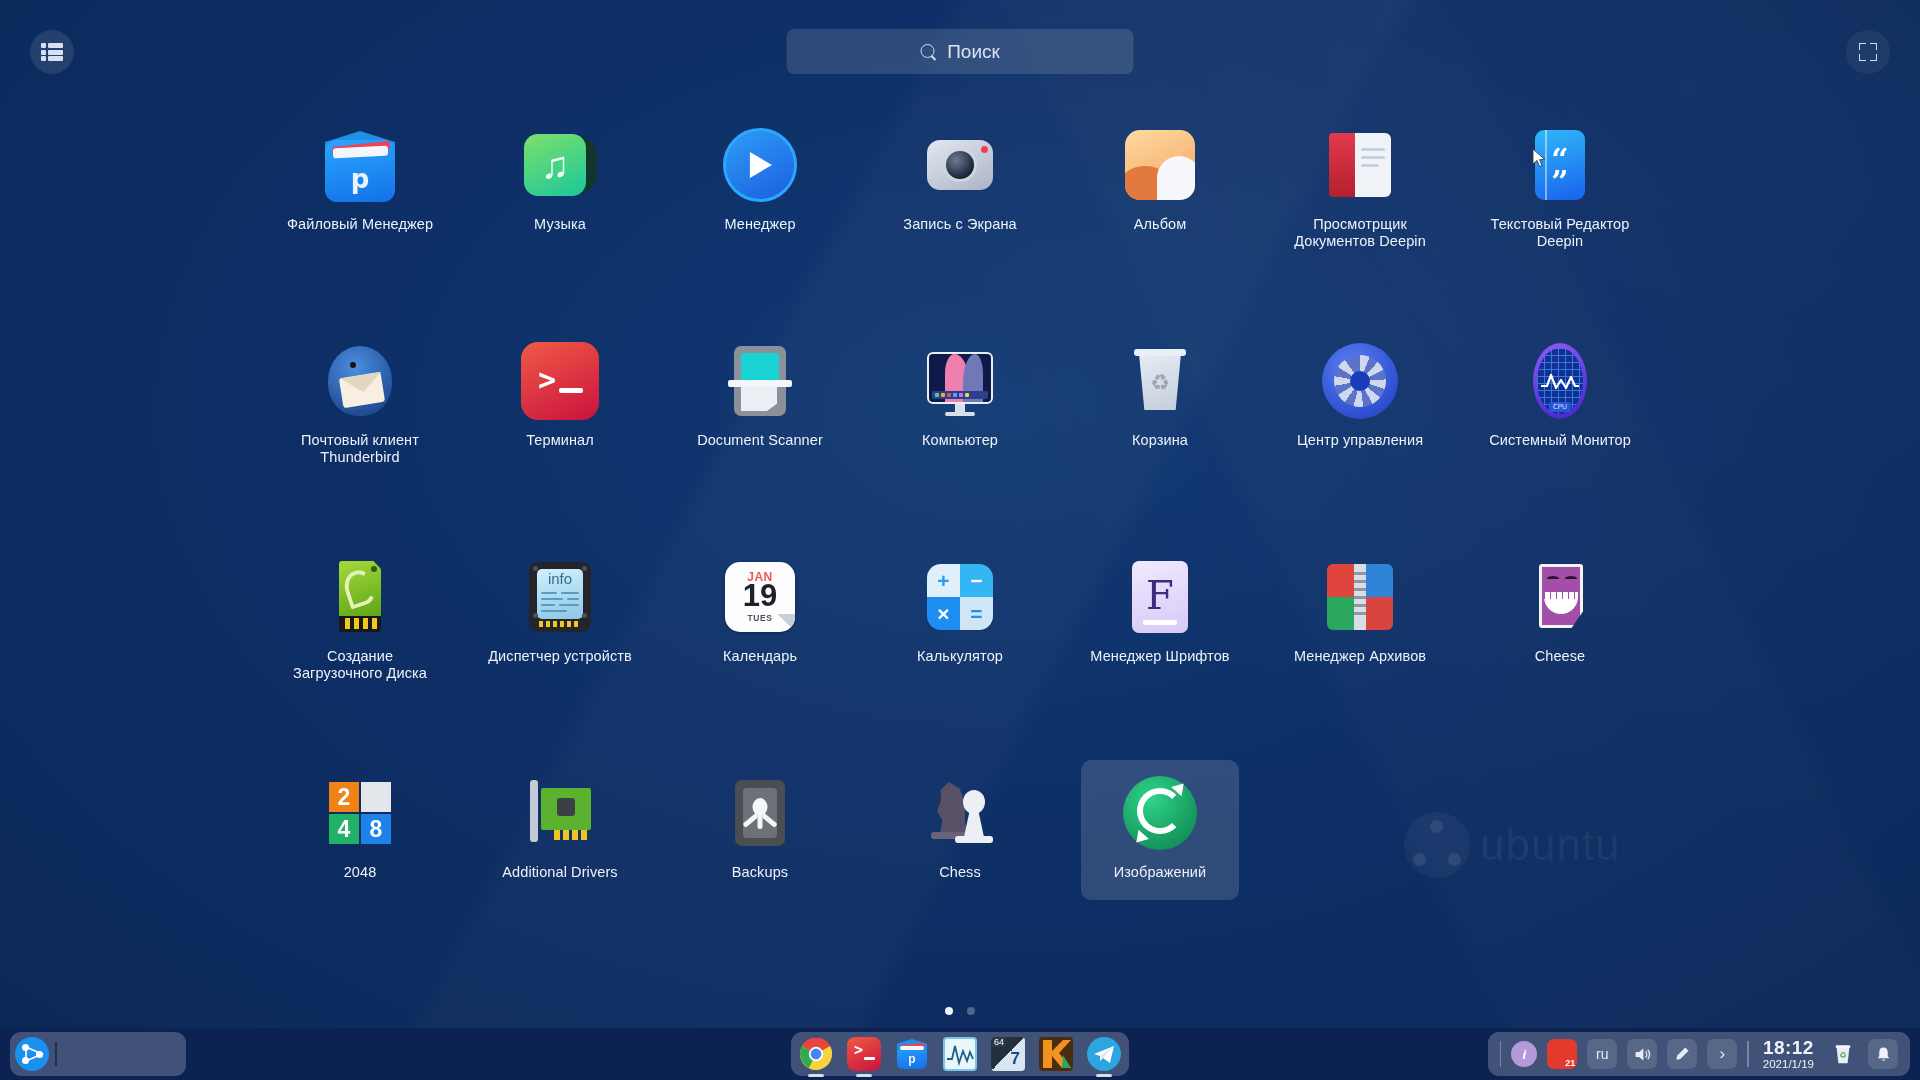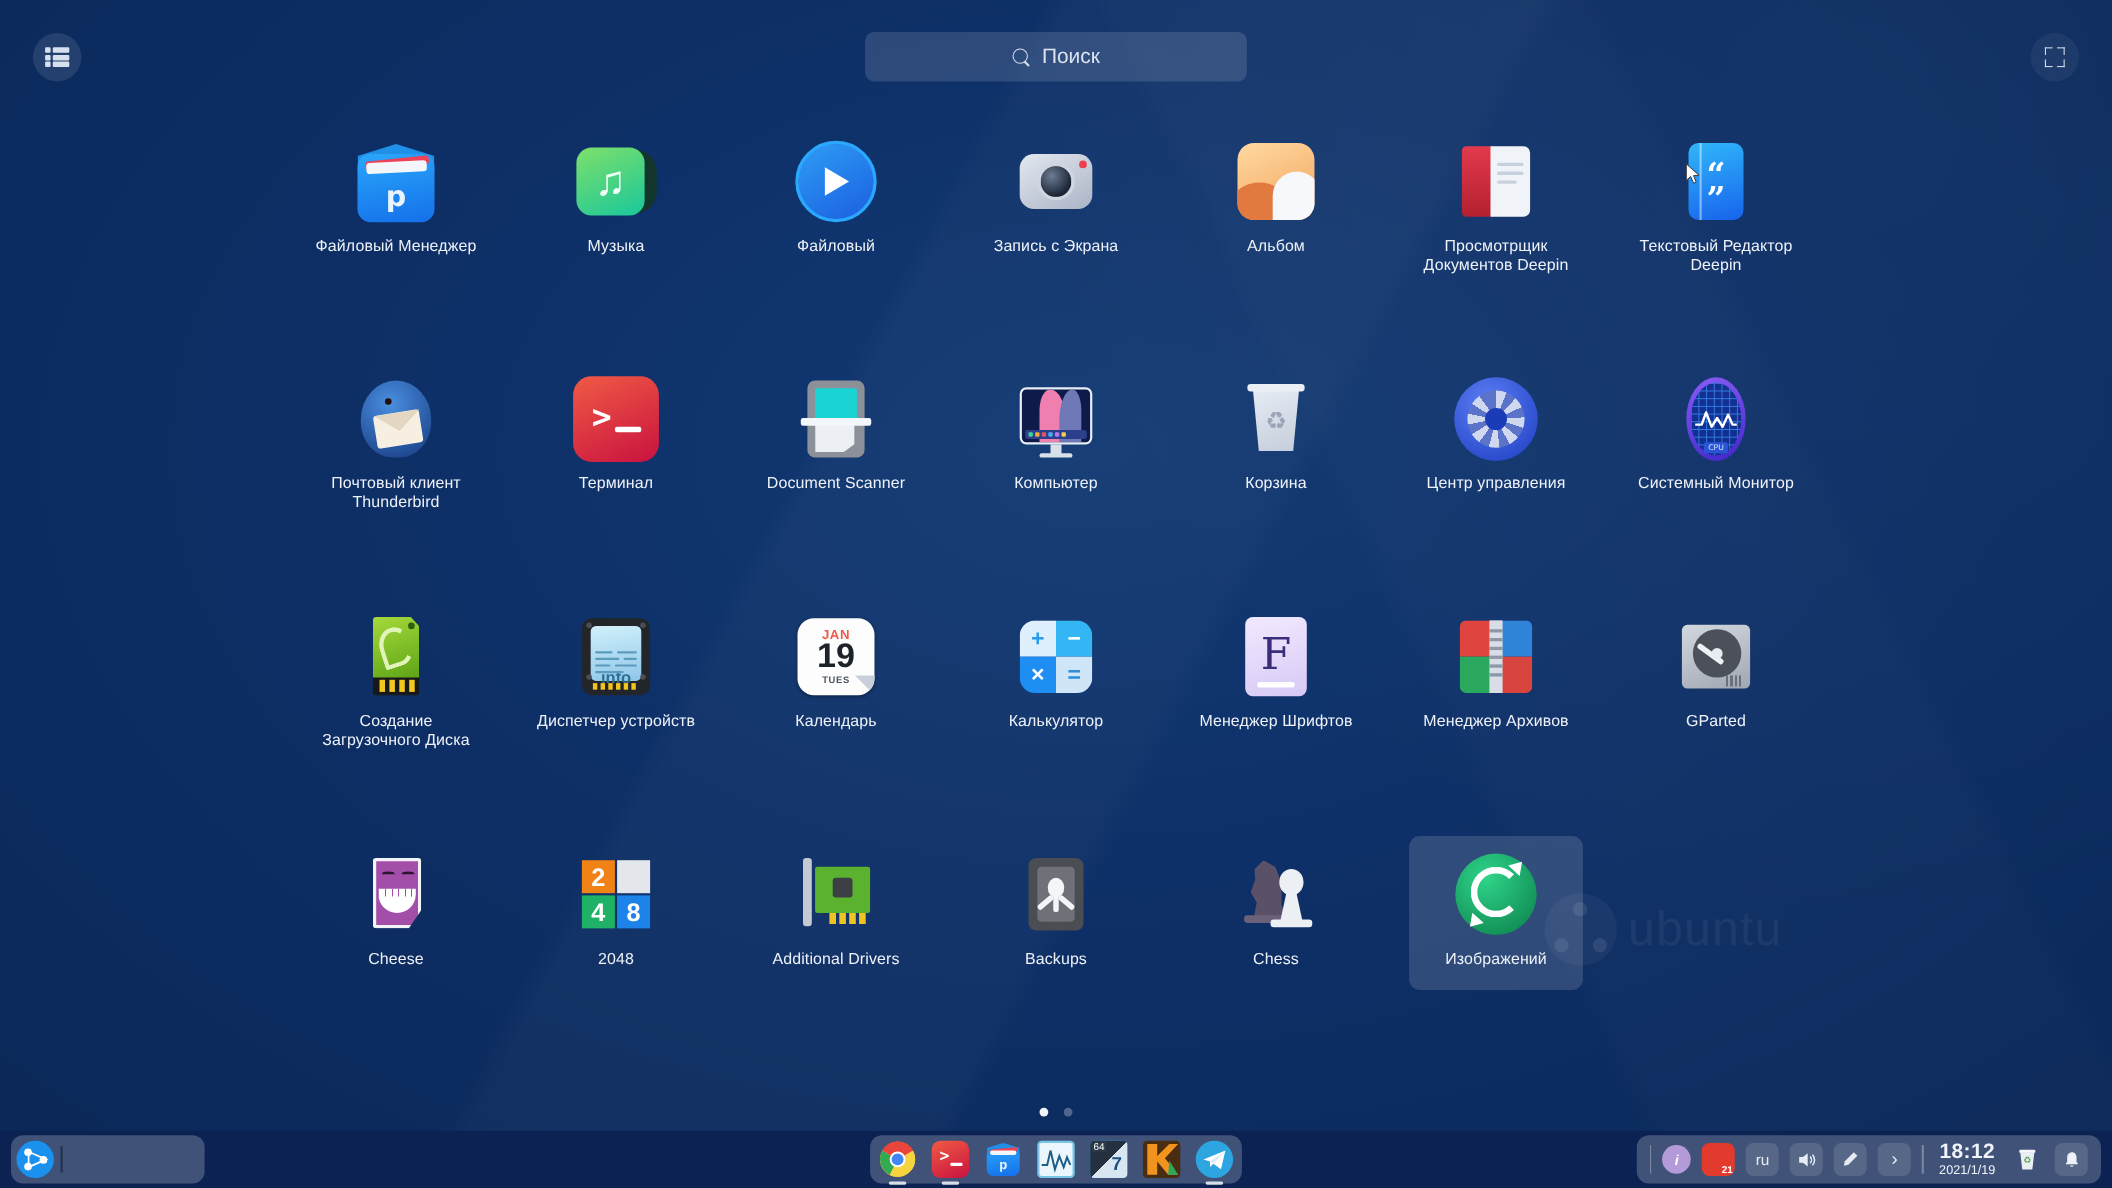--- a/index.html
+++ b/index.html
@@ -248,21 +248,21 @@
   .i-boot .conn{ position:absolute; left:18px; top:58px; width:42px; height:16px;
     background:#17181a; border-radius:0 0 3px 3px; }
   .i-boot .pin{ position:absolute; top:60px; width:5px; height:11px; background:#f2c81e; }
 
   
   .i-dev .chip{ position:absolute; left:8px; top:4px; width:62px; height:70px;
     border-radius:9px; background:#222529; }
   .i-dev .inner{ position:absolute; left:16px; top:11px; width:46px; height:50px;
     border-radius:5px; background:linear-gradient(170deg,#d2f0fb,#8dc6e8); }
   .i-dev .info{ position:absolute; left:0; right:0; top:12px; text-align:center;
-    color:#2e6f94; font-size:15px; font-weight:700;margin-top:38px; }
+    color:#2e6f94; font-size:15px; font-weight:400; }
   .i-dev .ln{ position:absolute; height:2px; background:#5b9bbd; border-radius:1px; }
   .i-dev .px{ position:absolute; bottom:9px; width:4px; height:6px; background:#f3c41d; }
   .i-dev .scr{ position:absolute; width:5px; height:5px; border-radius:50%; background:#4b5056; }
 
   
   .i-cal .pg{ position:absolute; inset:4px; border-radius:15px; background:#fdfdfd;
     box-shadow:0 1px 3px rgba(0,0,0,.3); }
   .i-cal .mo{ position:absolute; left:0; right:0; top:12px; text-align:center;
     color:#f0584c; font-size:12px; font-weight:700; letter-spacing:.5px; }
   .i-cal .dy{ position:absolute; left:0; right:0; top:21px; text-align:center;
@@ -488,21 +488,21 @@
         <div class="note ctr">♫</div>
       </div>
       <div class="lbl">Музыка</div>
     </div>
 
     <div class="app">
       <div class="ic i-movie">
         <div class="ring"></div>
           <div class="tri"></div>
       </div>
-      <div class="lbl">Файловый</div>
+      <div class="lbl">Менеджер</div>
     </div>
 
     <div class="app">
       <div class="ic i-rec">
         <div class="cam"></div>
           <div class="lens"></div>
           <div class="dot"></div>
       </div>
       <div class="lbl">Запись с Экрана</div>
     </div>
@@ -703,30 +703,20 @@
         <div class="tooth" style="top:14px"></div>
           <div class="tooth" style="top:22px"></div>
         <div class="tooth" style="top:30px"></div>
           <div class="tooth" style="top:38px"></div>
         <div class="tooth" style="top:46px"></div>
           <div class="tooth" style="top:54px"></div>
       </div>
       <div class="lbl">Менеджер Архивов</div>
     </div>
 
-    <div class="app">
-      <div class="ic i-gp">
-        <div class="hd"></div>
-          <div class="platter"></div>
-        <div class="arm"></div>
-          <div class="hub"></div>
-          <div class="bars"></div>
-      </div>
-      <div class="lbl">GParted</div>
-    </div>
 
     <div class="app">
       <div class="ic i-cheese">
         <div class="face"></div>
         <div class="eye" style="left:26px"></div>
           <div class="eye" style="left:44px"></div>
         <div class="mouth"></div>
           <div class="teeth"></div>
       </div>
       <div class="lbl">Cheese</div>

